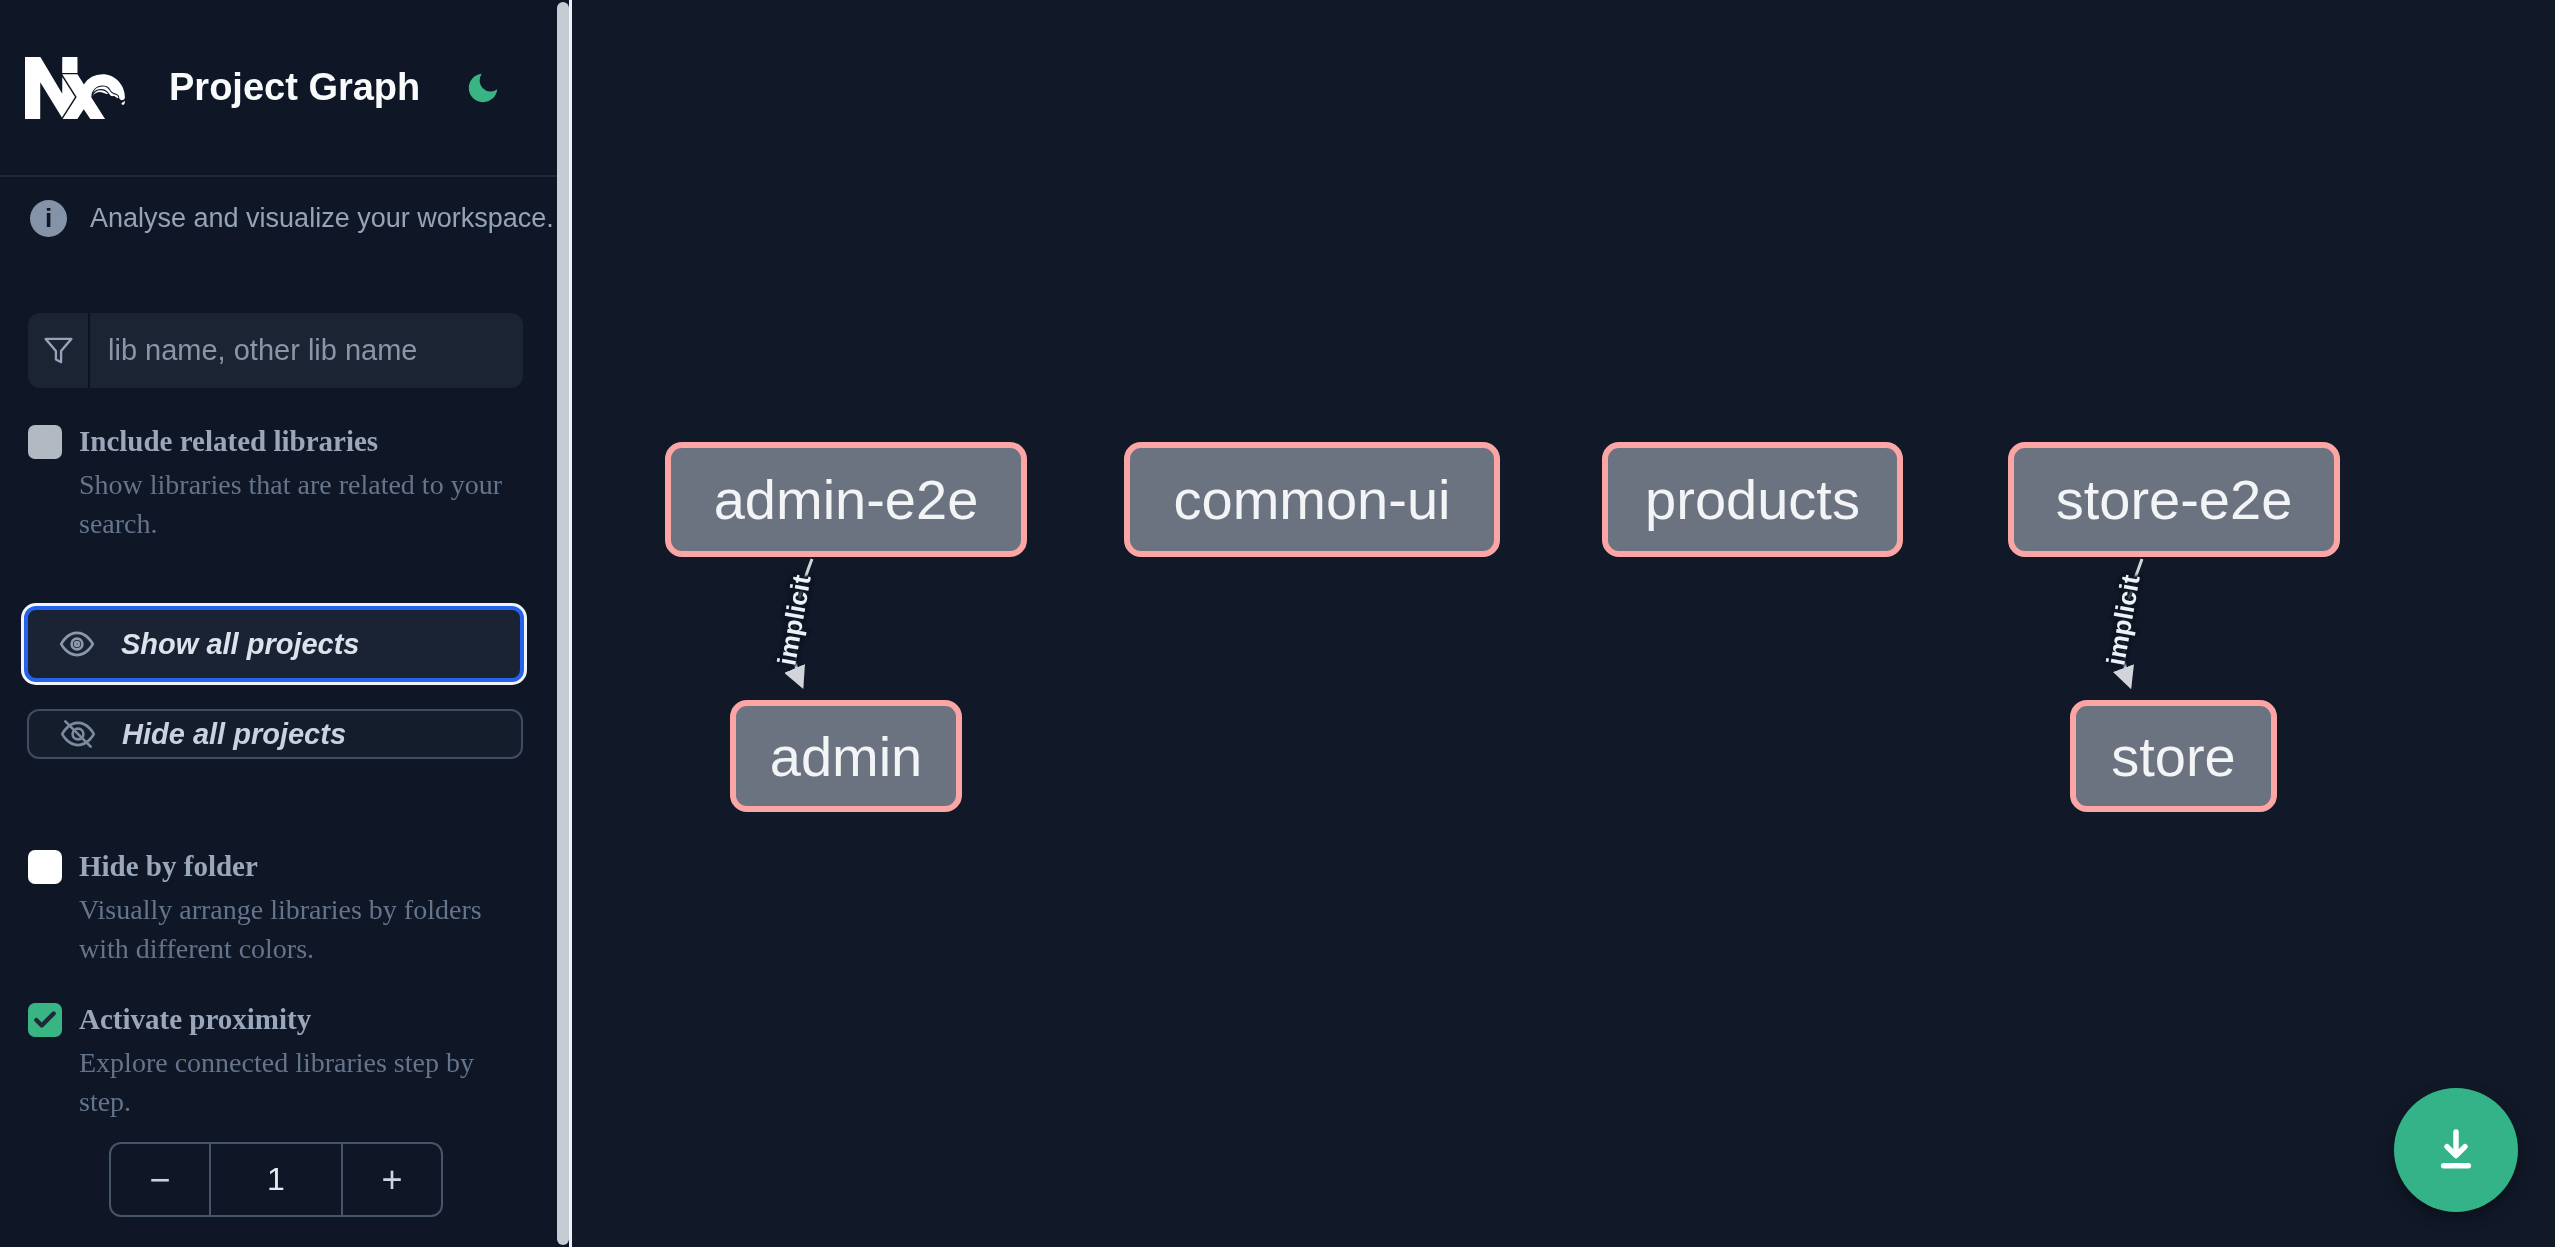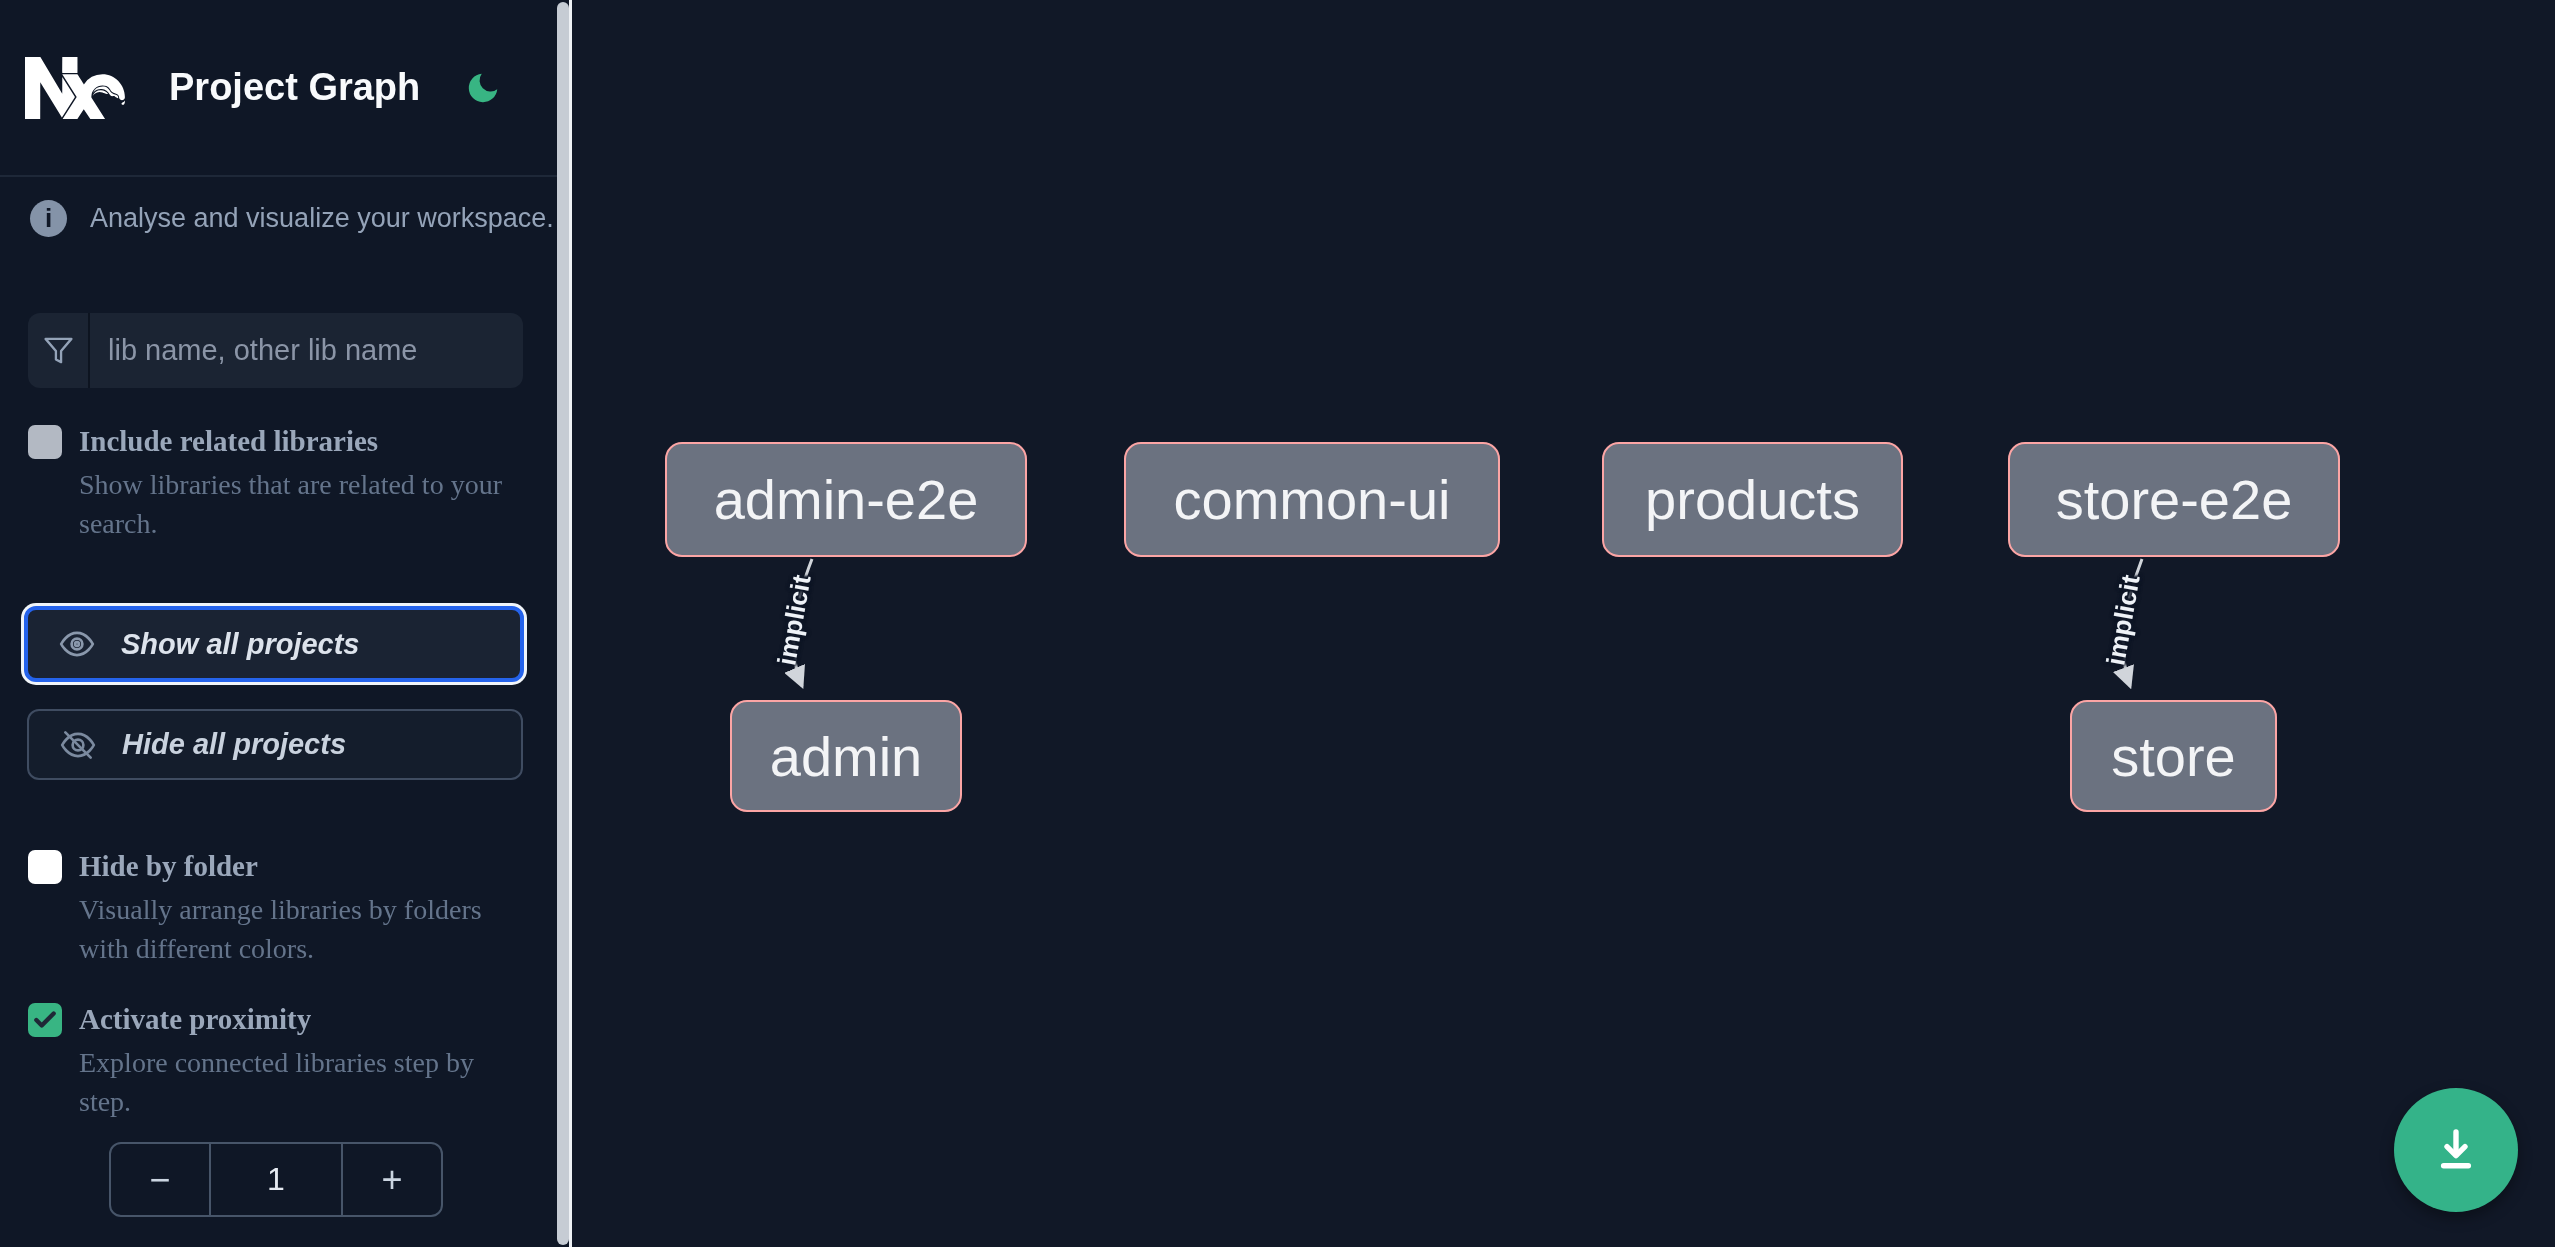--- a/index.html
+++ b/index.html
@@ -45,41 +45,41 @@
   .cb-green { background:#38b583; }
   .cb-texts { margin-left:17px;font-family:Liberation Serif, serif; }
   .cb-label { font-size:29px; font-weight:700; color:#9aa7ba; line-height:34px; cursor:pointer; }
   .cb-desc  { font-size:28px; color:#64748b; line-height:39px; margin-top:7px; width:452px; }
 
   .side-btn { position:absolute; display:flex; align-items:center; gap:25px;
     padding-left:30px; border-radius:12px; cursor:pointer; font-weight:600;
     font-family:"Liberation Sans","DejaVu Sans",sans-serif;font-style:italic; }
   .btn-show { left:24px; top:606px; width:500px; height:76px; background:#1a2333;
     border:4px solid #2563eb; box-shadow:0 0 0 3px #f1f5f9; color:#dde3ec; font-size:29px; }
-  .btn-hide { left:27px; top:709px; width:496px; height:71px; background:#141d2c;
+  .btn-hide { left:27px; top:709px; width:496px; height:50px; background:#141d2c;
     border:2px solid #3f4c61; color:#c9d2de; font-size:29px; }
 
   .row-include   { top:424px; }
   .row-folder    { top:849px; }
   .row-proximity { top:1002px; }
 
   .stepper { position:absolute; left:109px; top:1142px; width:334px; height:75px;
     border:2px solid #475569; border-radius:12px; display:flex; overflow:hidden; }
   .step-btn { width:98px; display:flex; align-items:center; justify-content:center;
     background:transparent; border:none; color:#cbd5e1; font-size:36px; cursor:pointer;
     font-family:"Liberation Sans","DejaVu Sans",sans-serif; }
   .step-value { flex:1; display:flex; align-items:center; justify-content:center;
     border-left:2px solid #475569; border-right:2px solid #475569;
     color:#e5eaf1; font-size:32px; }
 
   
   .canvas { position:absolute; left:572px; top:0; width:1983px; height:1247px;
     background:#111827; }
   .edges-svg { position:absolute; left:0; top:0; pointer-events:none; }
-  .node { position:absolute; background:#6b7280; border:2px solid #fca5a5;
+  .node { position:absolute; background:#6b7280; border:6px solid #fca5a5;
     border-radius:17px; color:#f3f4f6; font-size:56px; display:flex;
     align-items:center; justify-content:center; cursor:pointer; }
   .n-admin-e2e { left:93px;  top:442px; width:362px; height:115px; }
   .n-common-ui { left:552px; top:442px; width:376px; height:115px; }
   .n-products  { left:1030px;top:442px; width:301px; height:115px; }
   .n-store-e2e { left:1436px;top:442px; width:332px; height:115px; }
   .n-admin     { left:158px; top:700px; width:232px; height:112px; }
   .n-store     { left:1498px;top:700px; width:207px; height:112px; }
 
   .edge-label { position:absolute; width:110px; height:36px; display:flex;

